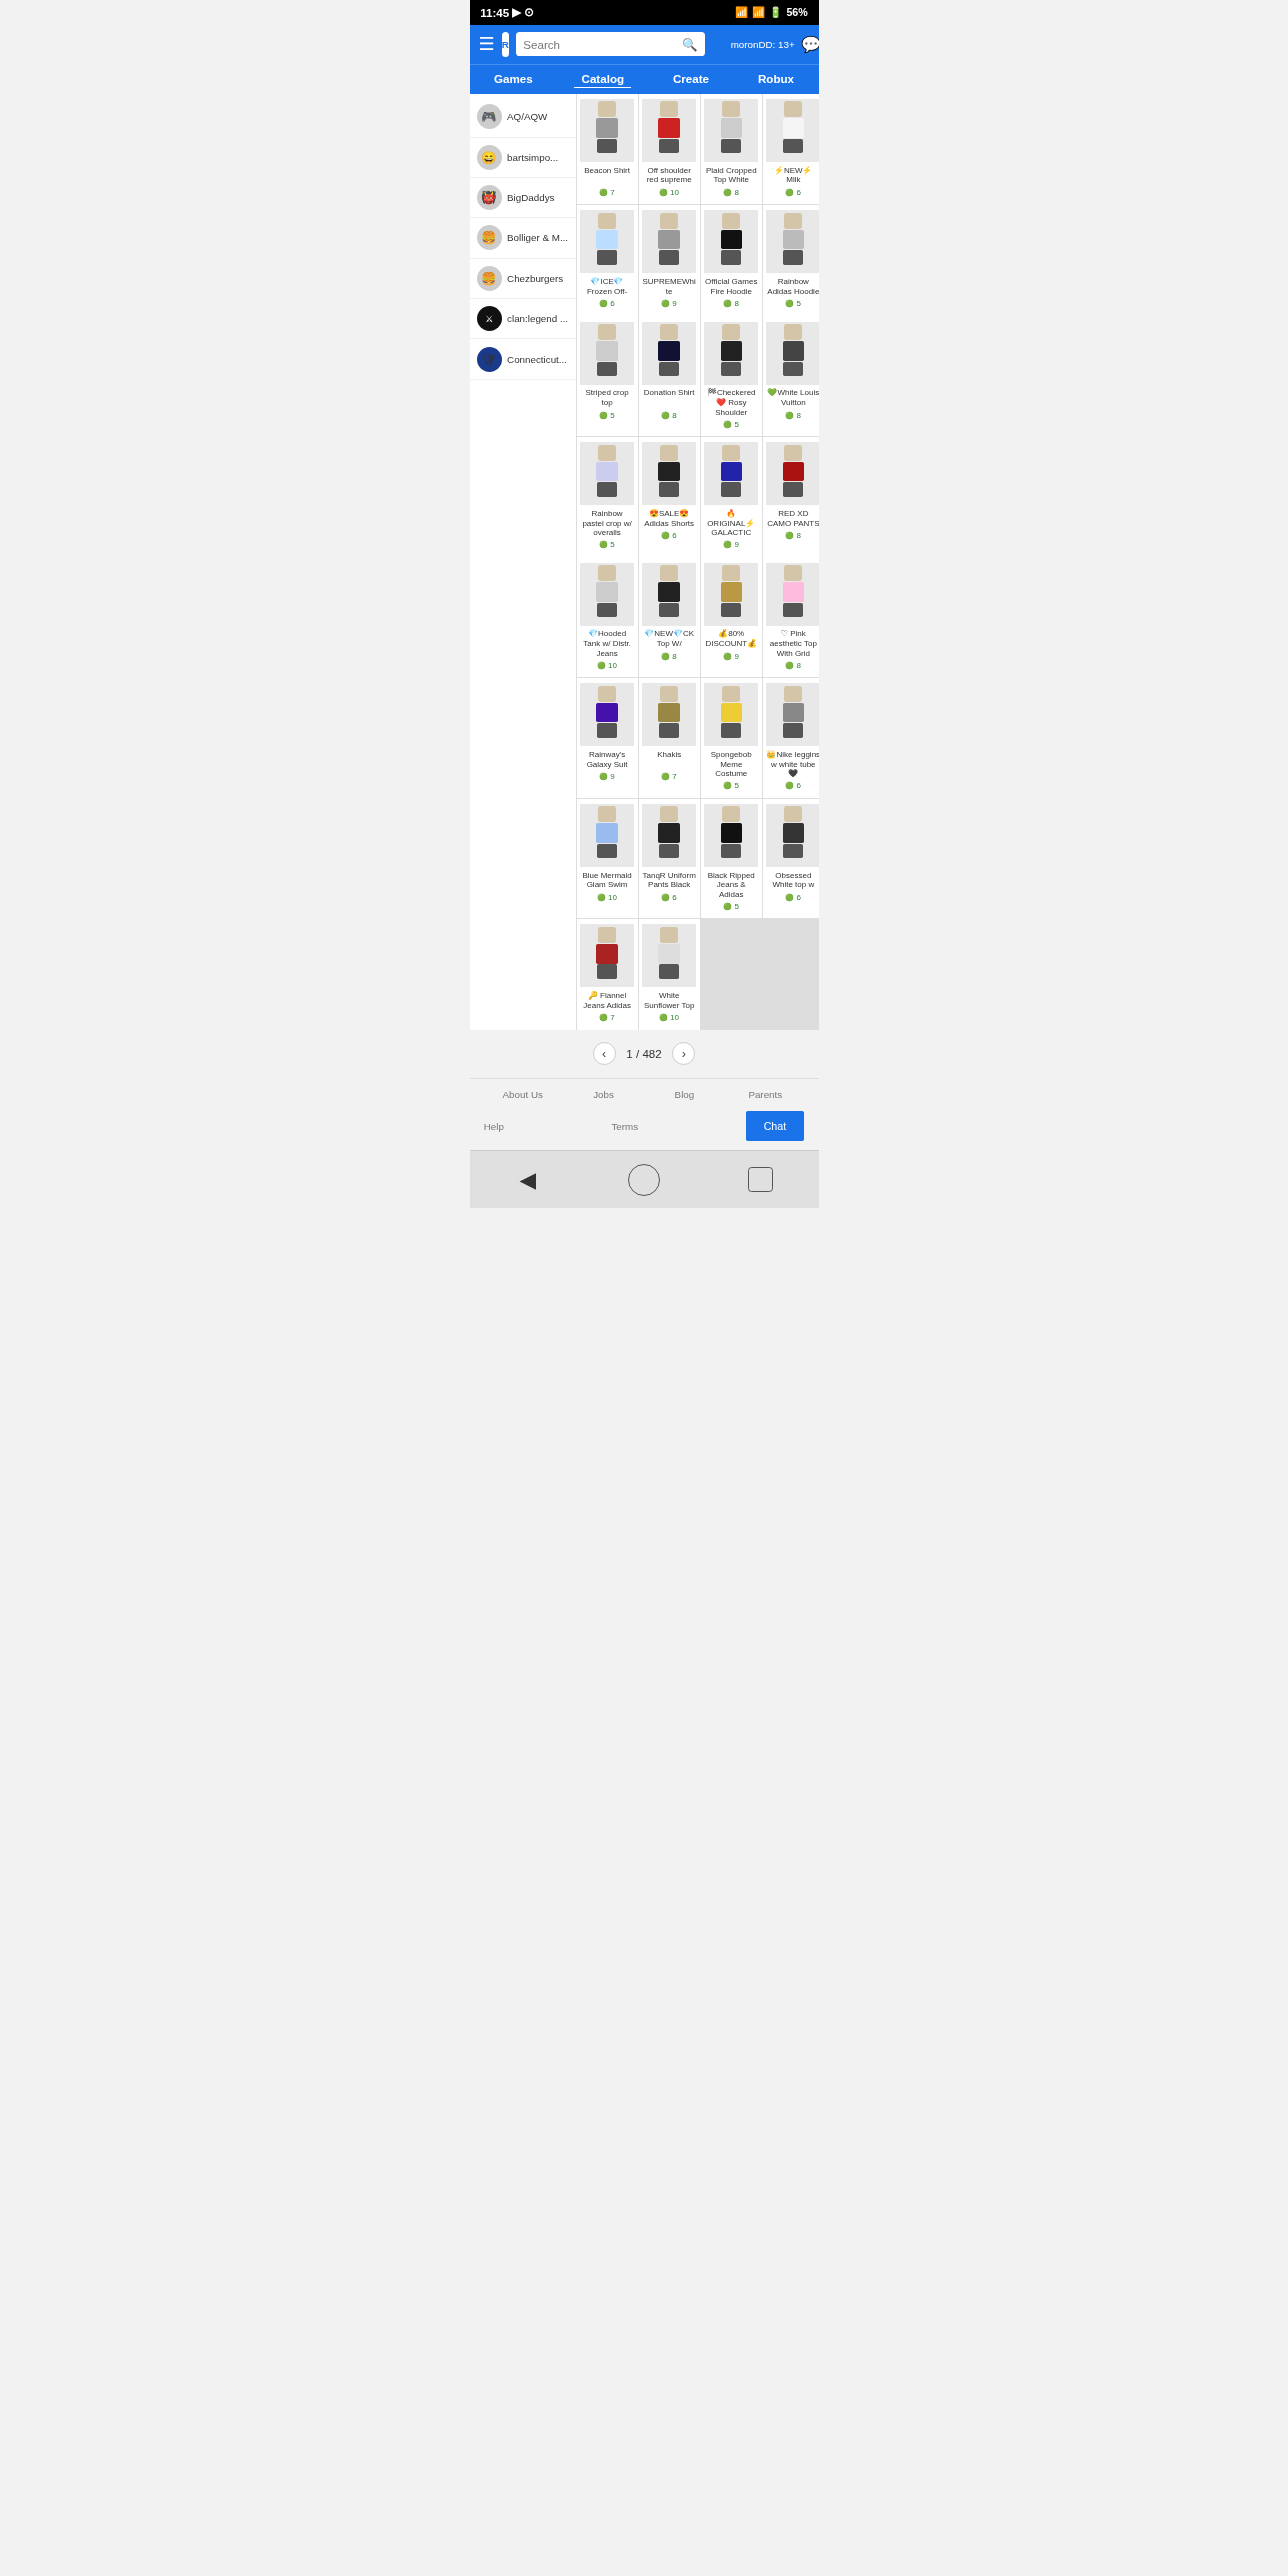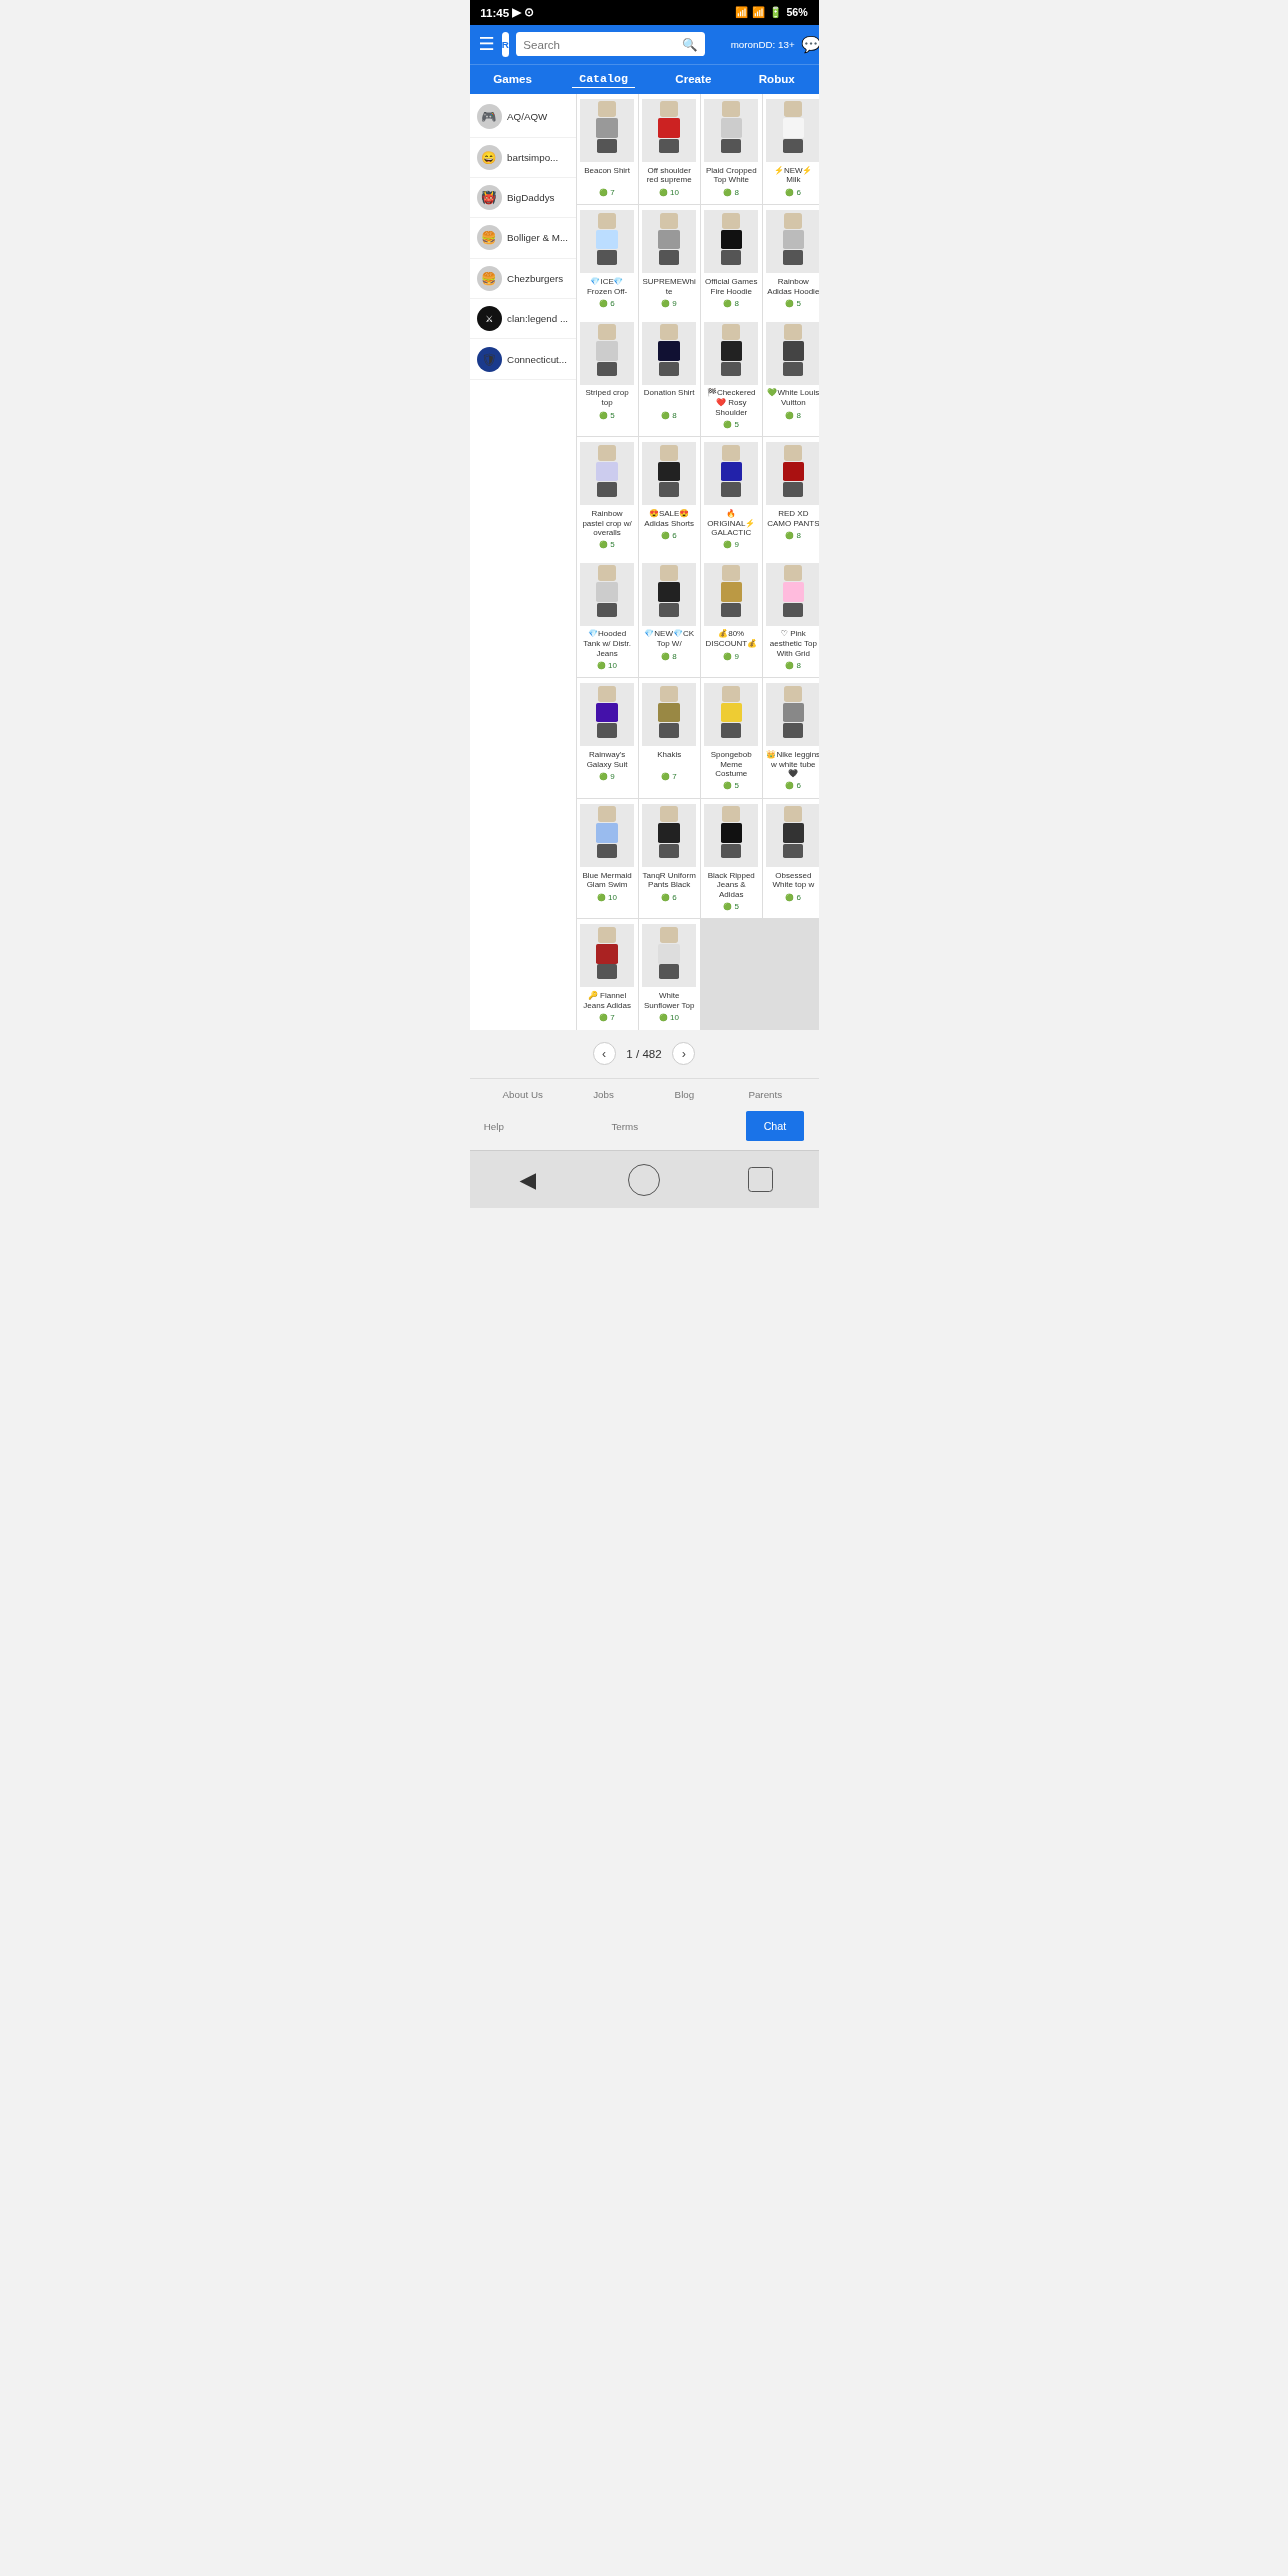--- a/index.html
+++ b/index.html
@@ -280,21 +280,21 @@
   <span class="nav-user">moronDD: 13+</span>
   <div class="nav-icons">
     <span class="nav-icon-btn">💬</span>
     <span class="nav-icon-btn">®</span>
     <span class="nav-icon-btn">⚙️</span>
   </div>
 </div>
 
 <div class="top-menu">
   <span class="top-menu-item">Games</span>
-  <span class="top-menu-item" style="border-bottom: 1.8px solid #fff; font-family: Liberation Mono, monospace;">Catalog</span>
+  <span class="top-menu-item" style="border-bottom: 1.8px solid #fff;">Catalog</span>
   <span class="top-menu-item">Create</span>
   <span class="top-menu-item">Robux</span>
 </div>
 
 <div class="main-layout">
 
   <div class="sidebar">
     <div class="sidebar-item">
       <div class="sidebar-avatar">🎮</div>
       <span class="sidebar-label">AQ/AQW</span>

